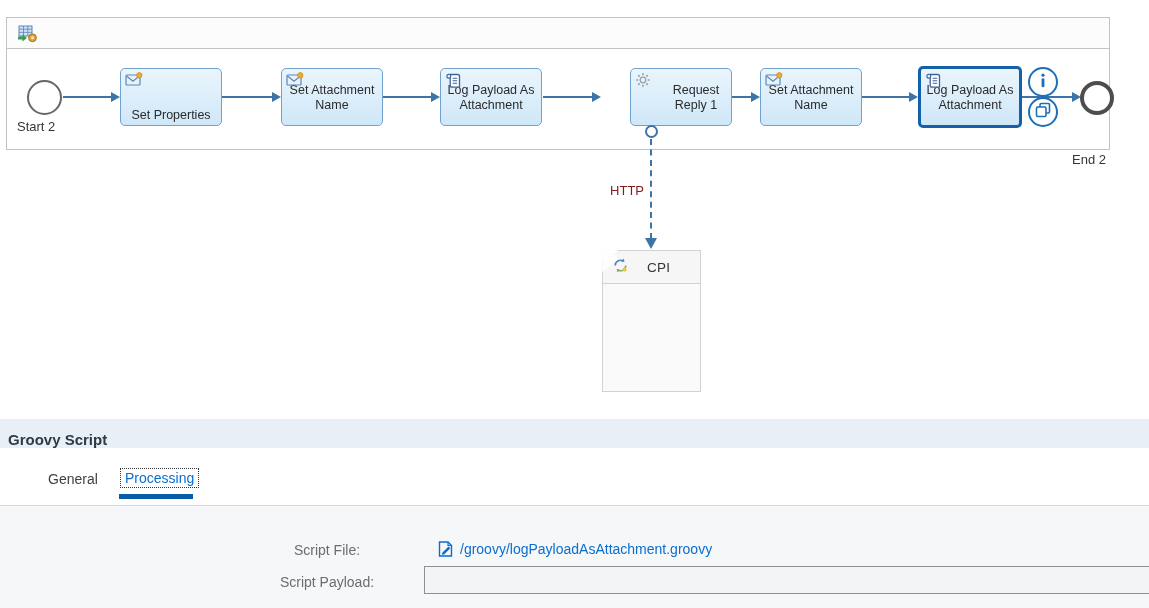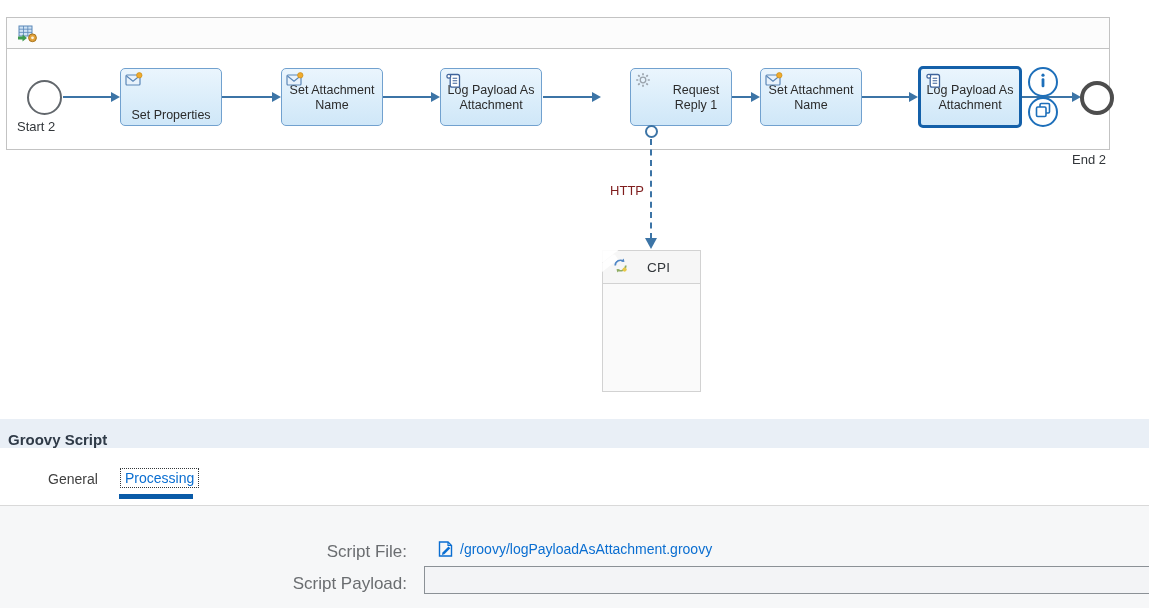--- a/index.html
+++ b/index.html
@@ -122,22 +122,22 @@
   .tab { position: absolute; font-size: 14px; cursor: pointer; }
   .tab-general { left: 40px; top: 23px; color: #404040; margin-left: 8px; }
   .tab-processing { left: 121px; top: 21px; color: #0a6ed1; outline: 1px dotted #32363a; padding: 1px 4px; }
   .tab-underline { position: absolute; left: 119px; top: 46px; width: 74px; height: 5px; background: #0a5ba8; }
 
   .panel-content {
     position: absolute; left: 0; top: 505px; width: 1149px; height: 103px;
     background: #f6f7f8; border-top: 1px solid #d9d9d9;
   }
   .field-label {
-    position: absolute; width: 160px; text-align: right;
-    font-size: 17px; color: #6a6d70;
+    position: absolute; width: 160px; text-align: center;
+    font-size: 14px; color: #6a6d70;
   }
   #lbl-script-file { left: 247px; top: 542px; }
   #lbl-script-function { left: 247px; top: 574px; }
   .link-icon { position: absolute; left: 437px; top: 540px; }
   .script-link {
     position: absolute; left: 460px; top: 541px; font-size: 14px;
     color: #0a6ed1; text-decoration: none; cursor: pointer;
   }
   .script-function-input {
     position: absolute; left: 424px; top: 566px; width: 730px; height: 28px;

